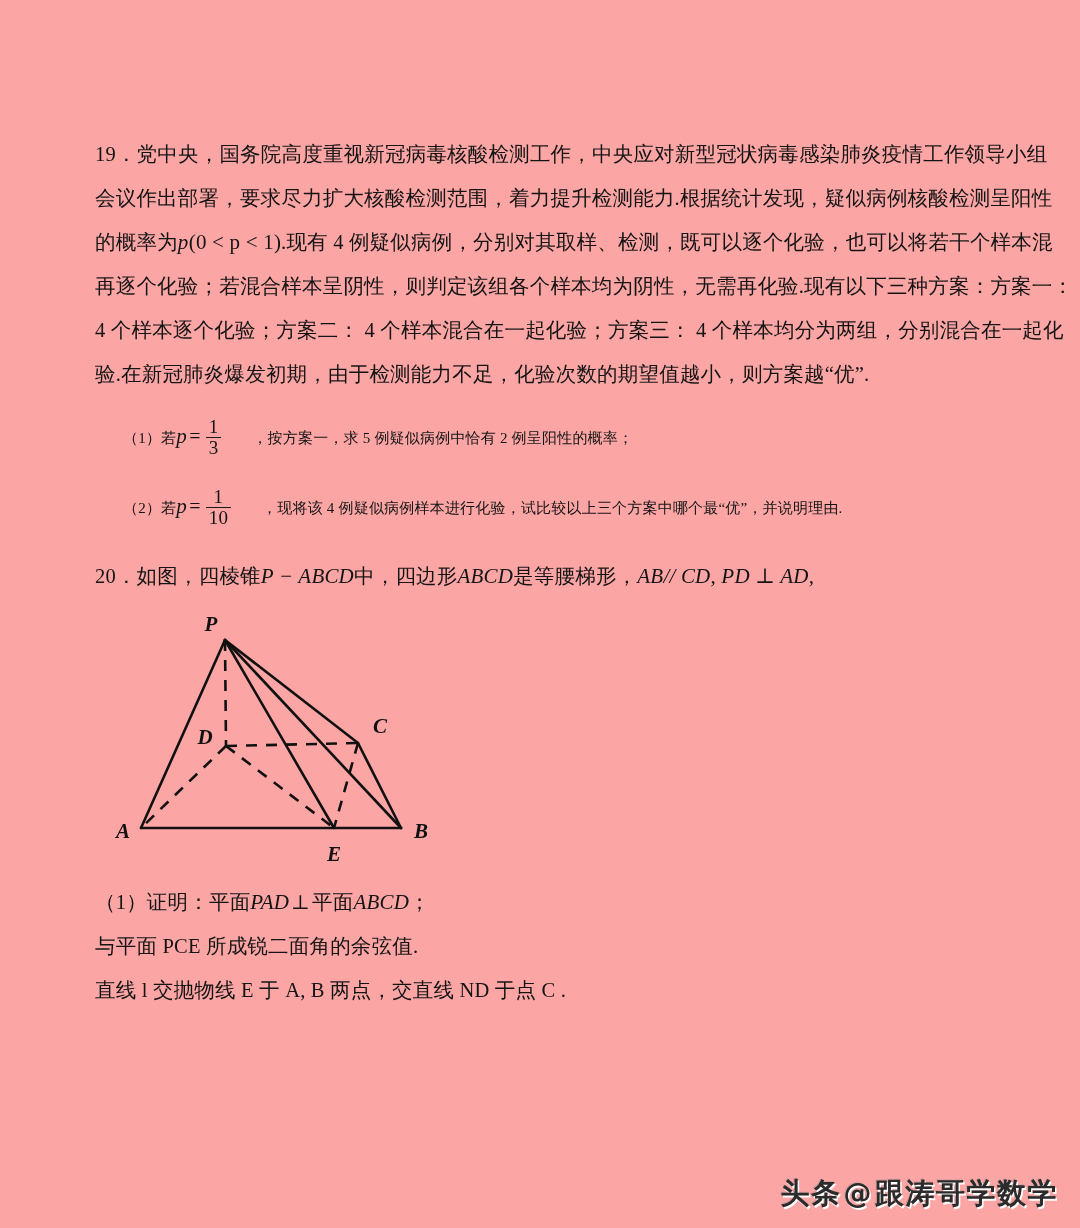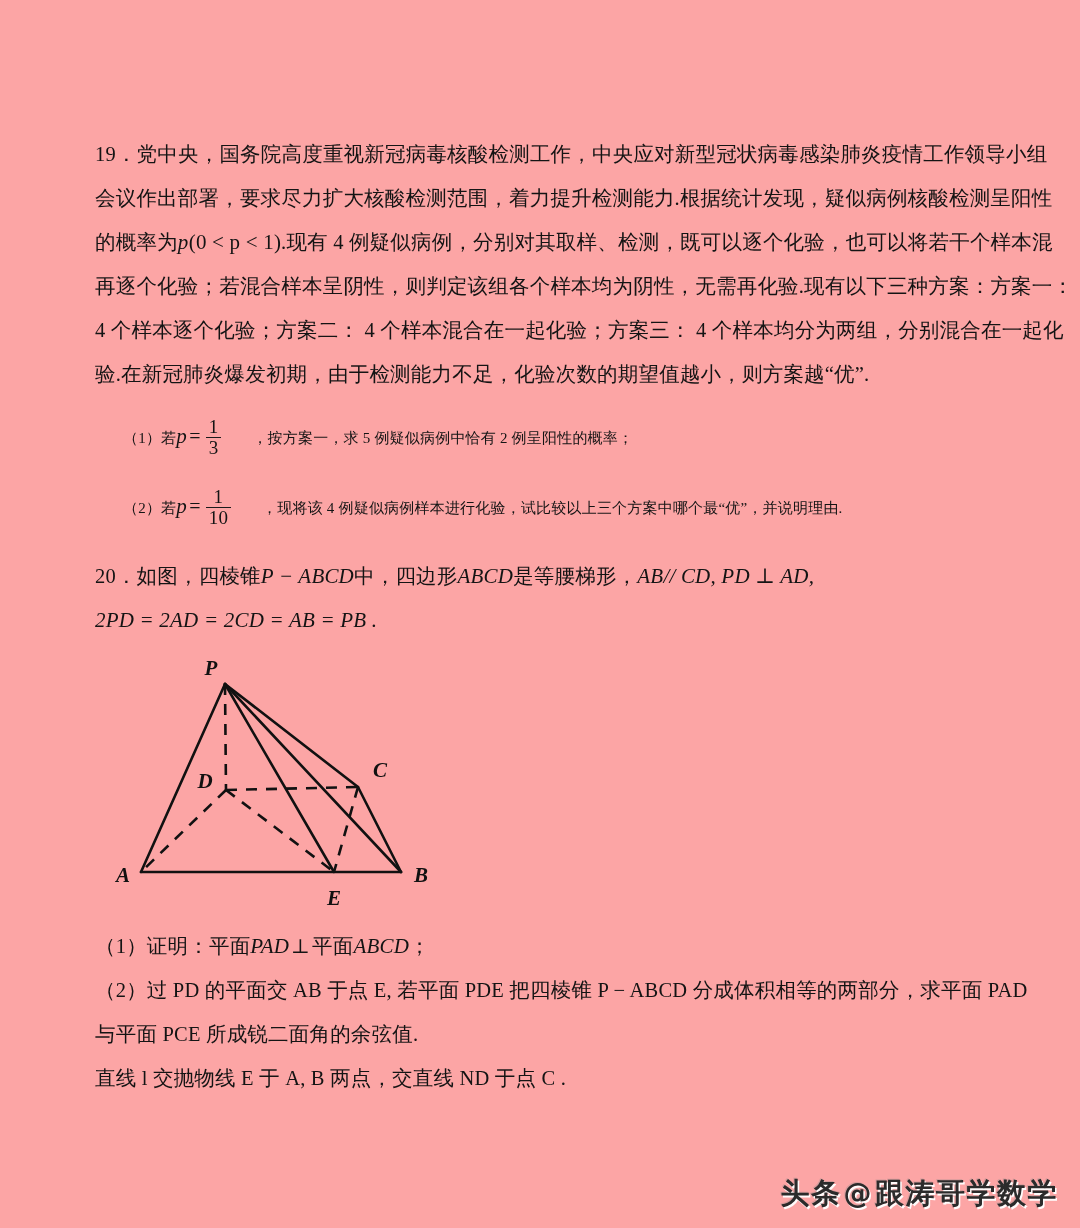--- a/index.html
+++ b/index.html
@@ -150,23 +150,20 @@
         <span class="subitem">（2）若</span><span class="mi">p</span><span class="op">=</span><span class="frac"><span class="num">1</span><span class="den">10</span></span><span class="subitem">，现将该 4 例疑似病例样本进行化验，试比较以上三个方案中哪个最“优”，并说明理由.</span>
       </div>
     </div>
 
     <div class="gap-md">
 
       <div class="line">
         <span>20．如图，四棱锥</span><span class="mi-b">P − ABCD</span><span>中，四边形</span><span class="mi-b">ABCD</span><span>是等腰梯形，</span><span class="mi-b">AB// CD, PD ⊥ AD,</span>
       </div>
 
-      <div class="line">
-        <span class="mi-b">2PD = 2AD = 2CD = AB = PB .</span>
-      </div>
 
       <div class="figure-wrap">
         <svg class="geo" width="460" height="268" viewBox="0 0 460 268">
           <g fill="none" stroke="#111111" stroke-width="2.6" stroke-linecap="round" stroke-linejoin="round">
 
             <line x1="130" y1="28" x2="46" y2="216"></line>
             <line x1="130" y1="28" x2="239" y2="216"></line>
             <line x1="130" y1="28" x2="263" y2="131"></line>
             <line x1="130" y1="28" x2="306" y2="216"></line>
             <line x1="46" y1="216" x2="306" y2="216"></line>
@@ -185,21 +182,20 @@
           <text class="geo-label" x="28" y="226" text-anchor="middle">A</text>
           <text class="geo-label" x="239" y="249" text-anchor="middle">E</text>
           <text class="geo-label" x="326" y="226" text-anchor="middle">B</text>
         </svg>
       </div>
 
       <div class="line">
         <span>（1）证明：平面</span><span class="mi-b">PAD</span><span class="op">⊥</span><span>平面</span><span class="mi-b">ABCD</span><span>；</span>
       </div>
 
-      <div class="line">（2）过 PD 的平面交 AB 于点 E, 若平面 PDE 把四棱锥 P − ABCD 分成体积相等的两部分，求平面 PAD</div>
 
       <div class="line">与平面 PCE 所成锐二面角的余弦值.</div>
     </div>
 
     <div>
       <div class="line">直线 l 交抛物线 E 于 A, B 两点，交直线 ND 于点 C .</div>
     </div>
 
   </div>
 

